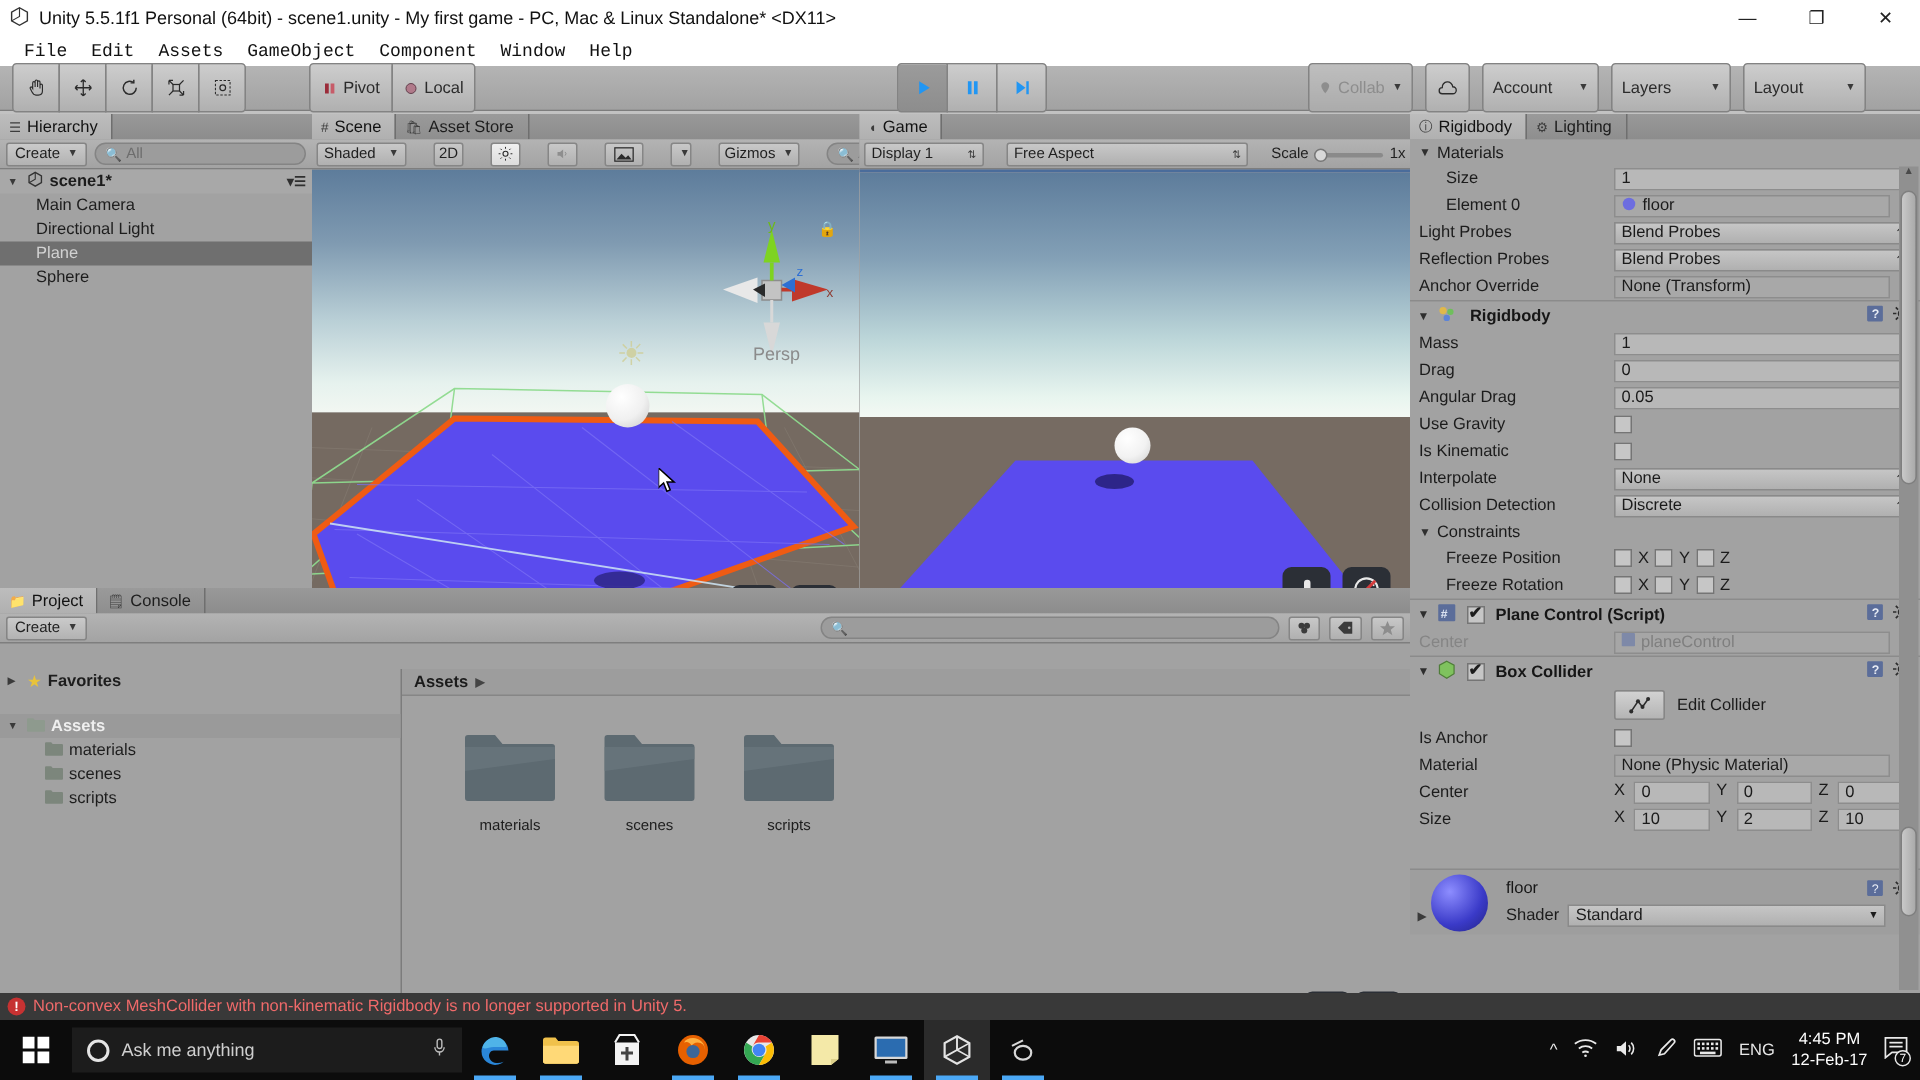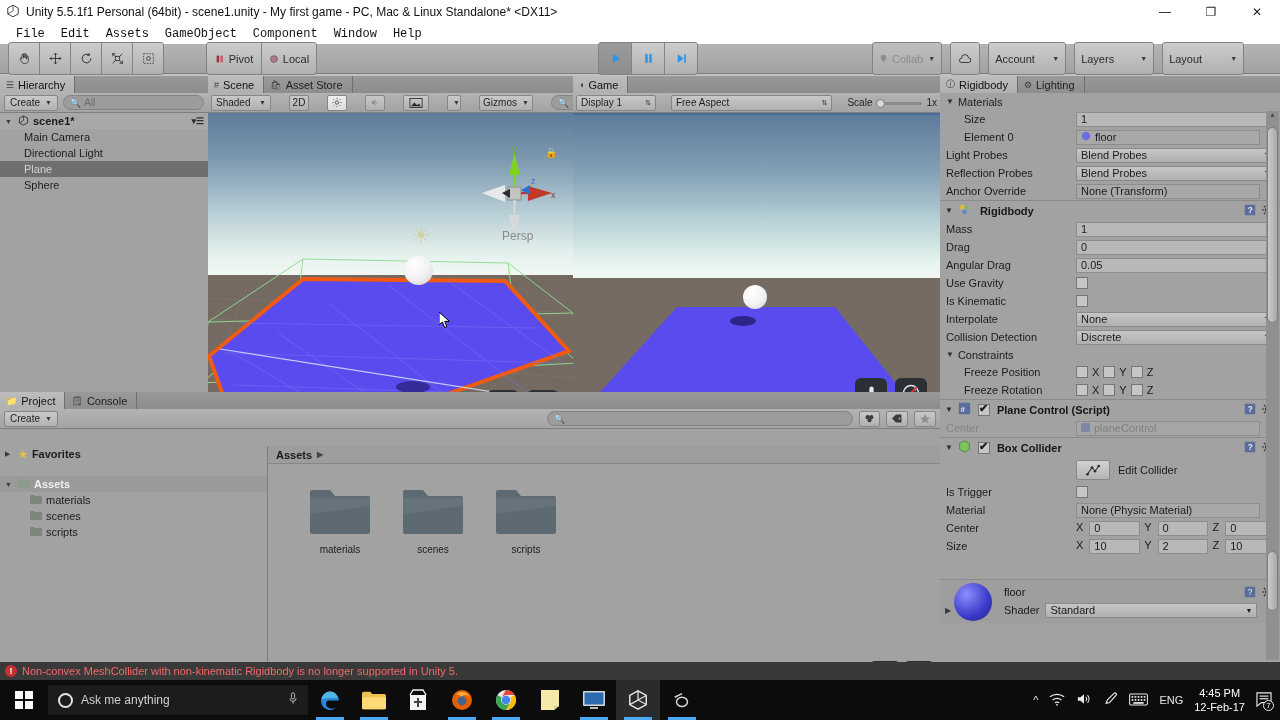--- a/index.html
+++ b/index.html
@@ -922,21 +922,21 @@
                 <circle cx="2" cy="13" r="1.8" fill="#2b2b2b"></circle>
                 <circle cx="8" cy="4" r="1.8" fill="#2b2b2b"></circle>
                 <circle cx="12" cy="9" r="1.8" fill="#2b2b2b"></circle>
                 <circle cx="17" cy="2" r="1.8" fill="#2b2b2b"></circle>
               </svg>
           </span>
           <span>Edit Collider</span>
         </span>
       </div>
       <div class="ins-row">
-        <span class="ins-label">Is Trigger</span>
+        <span class="ins-label">Is Anchor</span>
         <span class="cb"></span>
       </div>
       <div class="ins-row">
         <span class="ins-label">Material</span>
         <span class="ins-field obj">None (Physic Material)</span>
         <span style="width:16px;text-align:center;font-size:10px;color:#3a3a3a">◎</span>
       </div>
       <div class="ins-row">
         <span class="ins-label">Center</span>
         <span class="vec3">

